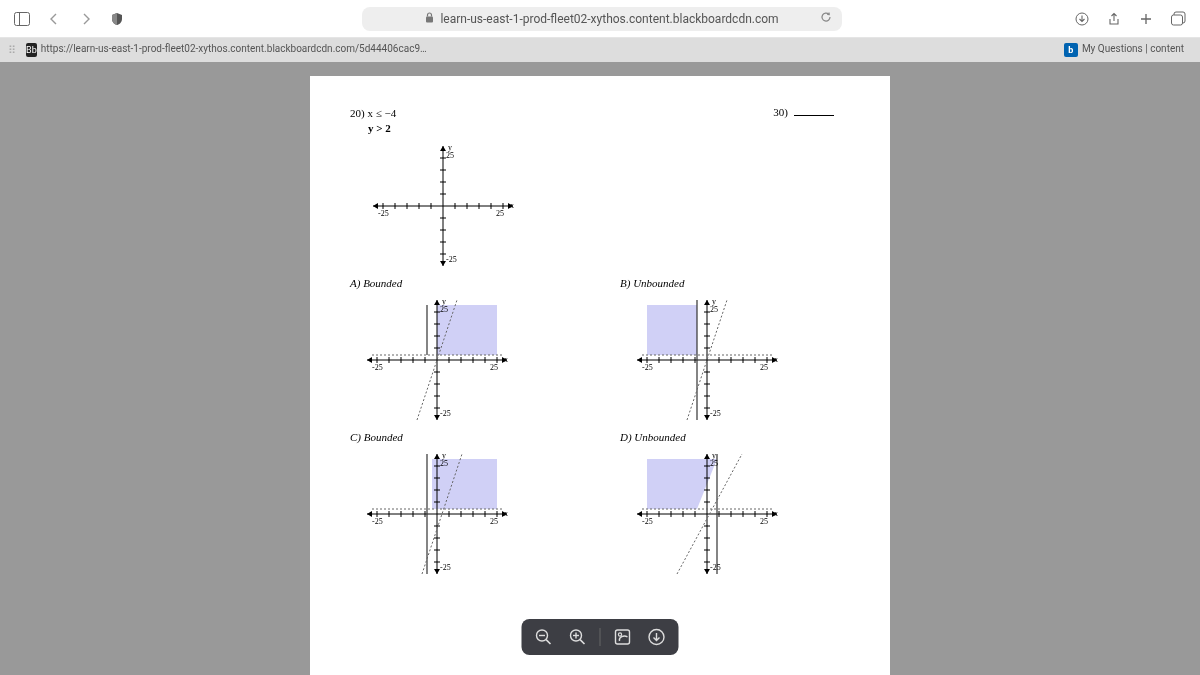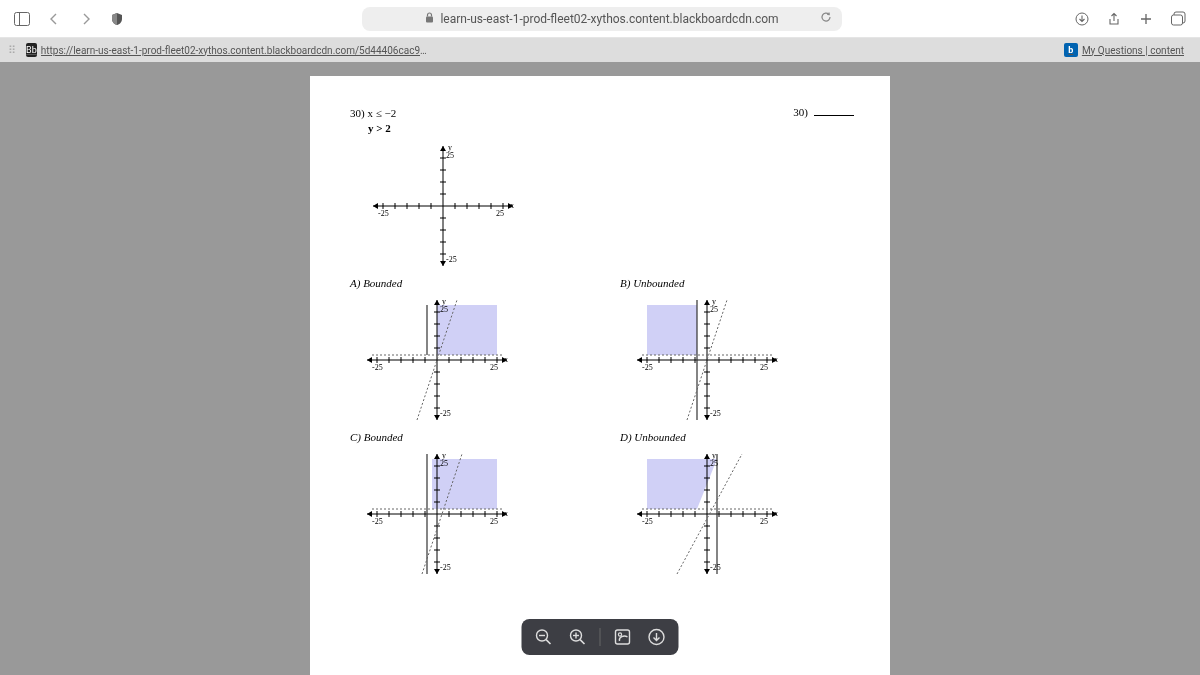--- a/index.html
+++ b/index.html
@@ -11,29 +11,29 @@
 .address-area { flex: 1; display: flex; align-items: center; justify-content: center; text-align: center; }
 .address-bar { background: #eeeeee; border-radius: 8px; padding: 5px 16px; font-size: 12px; color: #555; display: flex; align-items: center; gap: 6px; width: 480px; justify-content: center; position: relative; }
 .lock-icon { font-size: 10px; color: #666; }
 .refresh-icon { position: absolute; right: 10px; color: #888; font-size: 12px; }
 .shield-icon { width: 22px; height: 22px; border-radius: 50%; display: flex; align-items: center; justify-content: center; color: #666; font-size: 13px; margin-right: 6px; }
 .right-icons { display: flex; gap: 8px; }
 
 
 .tab-strip { height: 24px; background: #ddd; display: flex; align-items: center; padding: 0 8px; gap: 4px; font-size: 10px; color: #555; }
 .tab-handle { color: #aaa; font-size: 11px; letter-spacing: -2px; }
-.tab { display: flex; align-items: center; gap: 4px; padding: 2px 8px; max-width: 420px; white-space: nowrap; overflow: hidden; text-overflow: ellipsis; text-decoration: underline; }
+.tab { display: flex; gap: 4px; padding: 2px 8px; max-width: 420px; white-space: nowrap; overflow: hidden; text-overflow: ellipsis; }
 .tab-fav { width: 14px; height: 14px; display: inline-flex; align-items: center; justify-content: center; font-size: 9px; background: #222; color: #fff; border-radius: 2px; }
 .tab-fav.bartleby { background: #0063b1; color:#fff; font-weight:bold; }
 .tab-spacer { flex: 1; }
 
 
 .doc-viewport { background: #999; height: calc(675px - 38px - 24px); display: flex; justify-content: center; position: relative; overflow: hidden; }
 .page { background: #fff; width: 580px; margin-top: 14px; padding: 30px 40px; position: relative; font-family: 'Times New Roman', serif; font-size: 11px; height: 640px; }
-.question-num { position: absolute; right: 36px; top: 30px; font-size: 11px; }
+.question-num { position: absolute; right: 56px; top: 30px; font-size: 11px; }
 .blank-line { display: inline-block; border-bottom: 1px solid #000; width: 40px; margin-left: 6px; }
 .problem-text { line-height: 1.4; }
 .problem-text .indent { padding-left: 18px; display: block; font-weight: bold; }
 
 
 .graph { position: relative; width: 150px; height: 130px; margin: 4px 0 6px 12px; display: inline-block; }
 .axis-label { position: absolute; font-size: 8px; font-family: 'Times New Roman', serif; }
 
 .option-row { display: flex; gap: 40px; }
 .option-block { width: 230px; }
@@ -128,21 +128,21 @@
     <span>My Questions | content</span>
   </div>
 </div>
 
 <div class="doc-viewport">
   <div class="page">
     <div class="question-num">
       <span>30)</span><span class="blank-line"></span>
     </div>
     <div class="problem-text">
-      <span>30) x ≤ −2</span>
+      <span>20) x ≤ −4</span>
       <span class="indent">y &gt; 2</span>
     </div>
 
     
     <div class="graph" style="margin-left:18px;">
       <svg width="150" height="130" viewBox="0 0 150 130">
         <g stroke="#bbb" stroke-width="0.4">
 
           <g id="dots"></g>
         </g>

